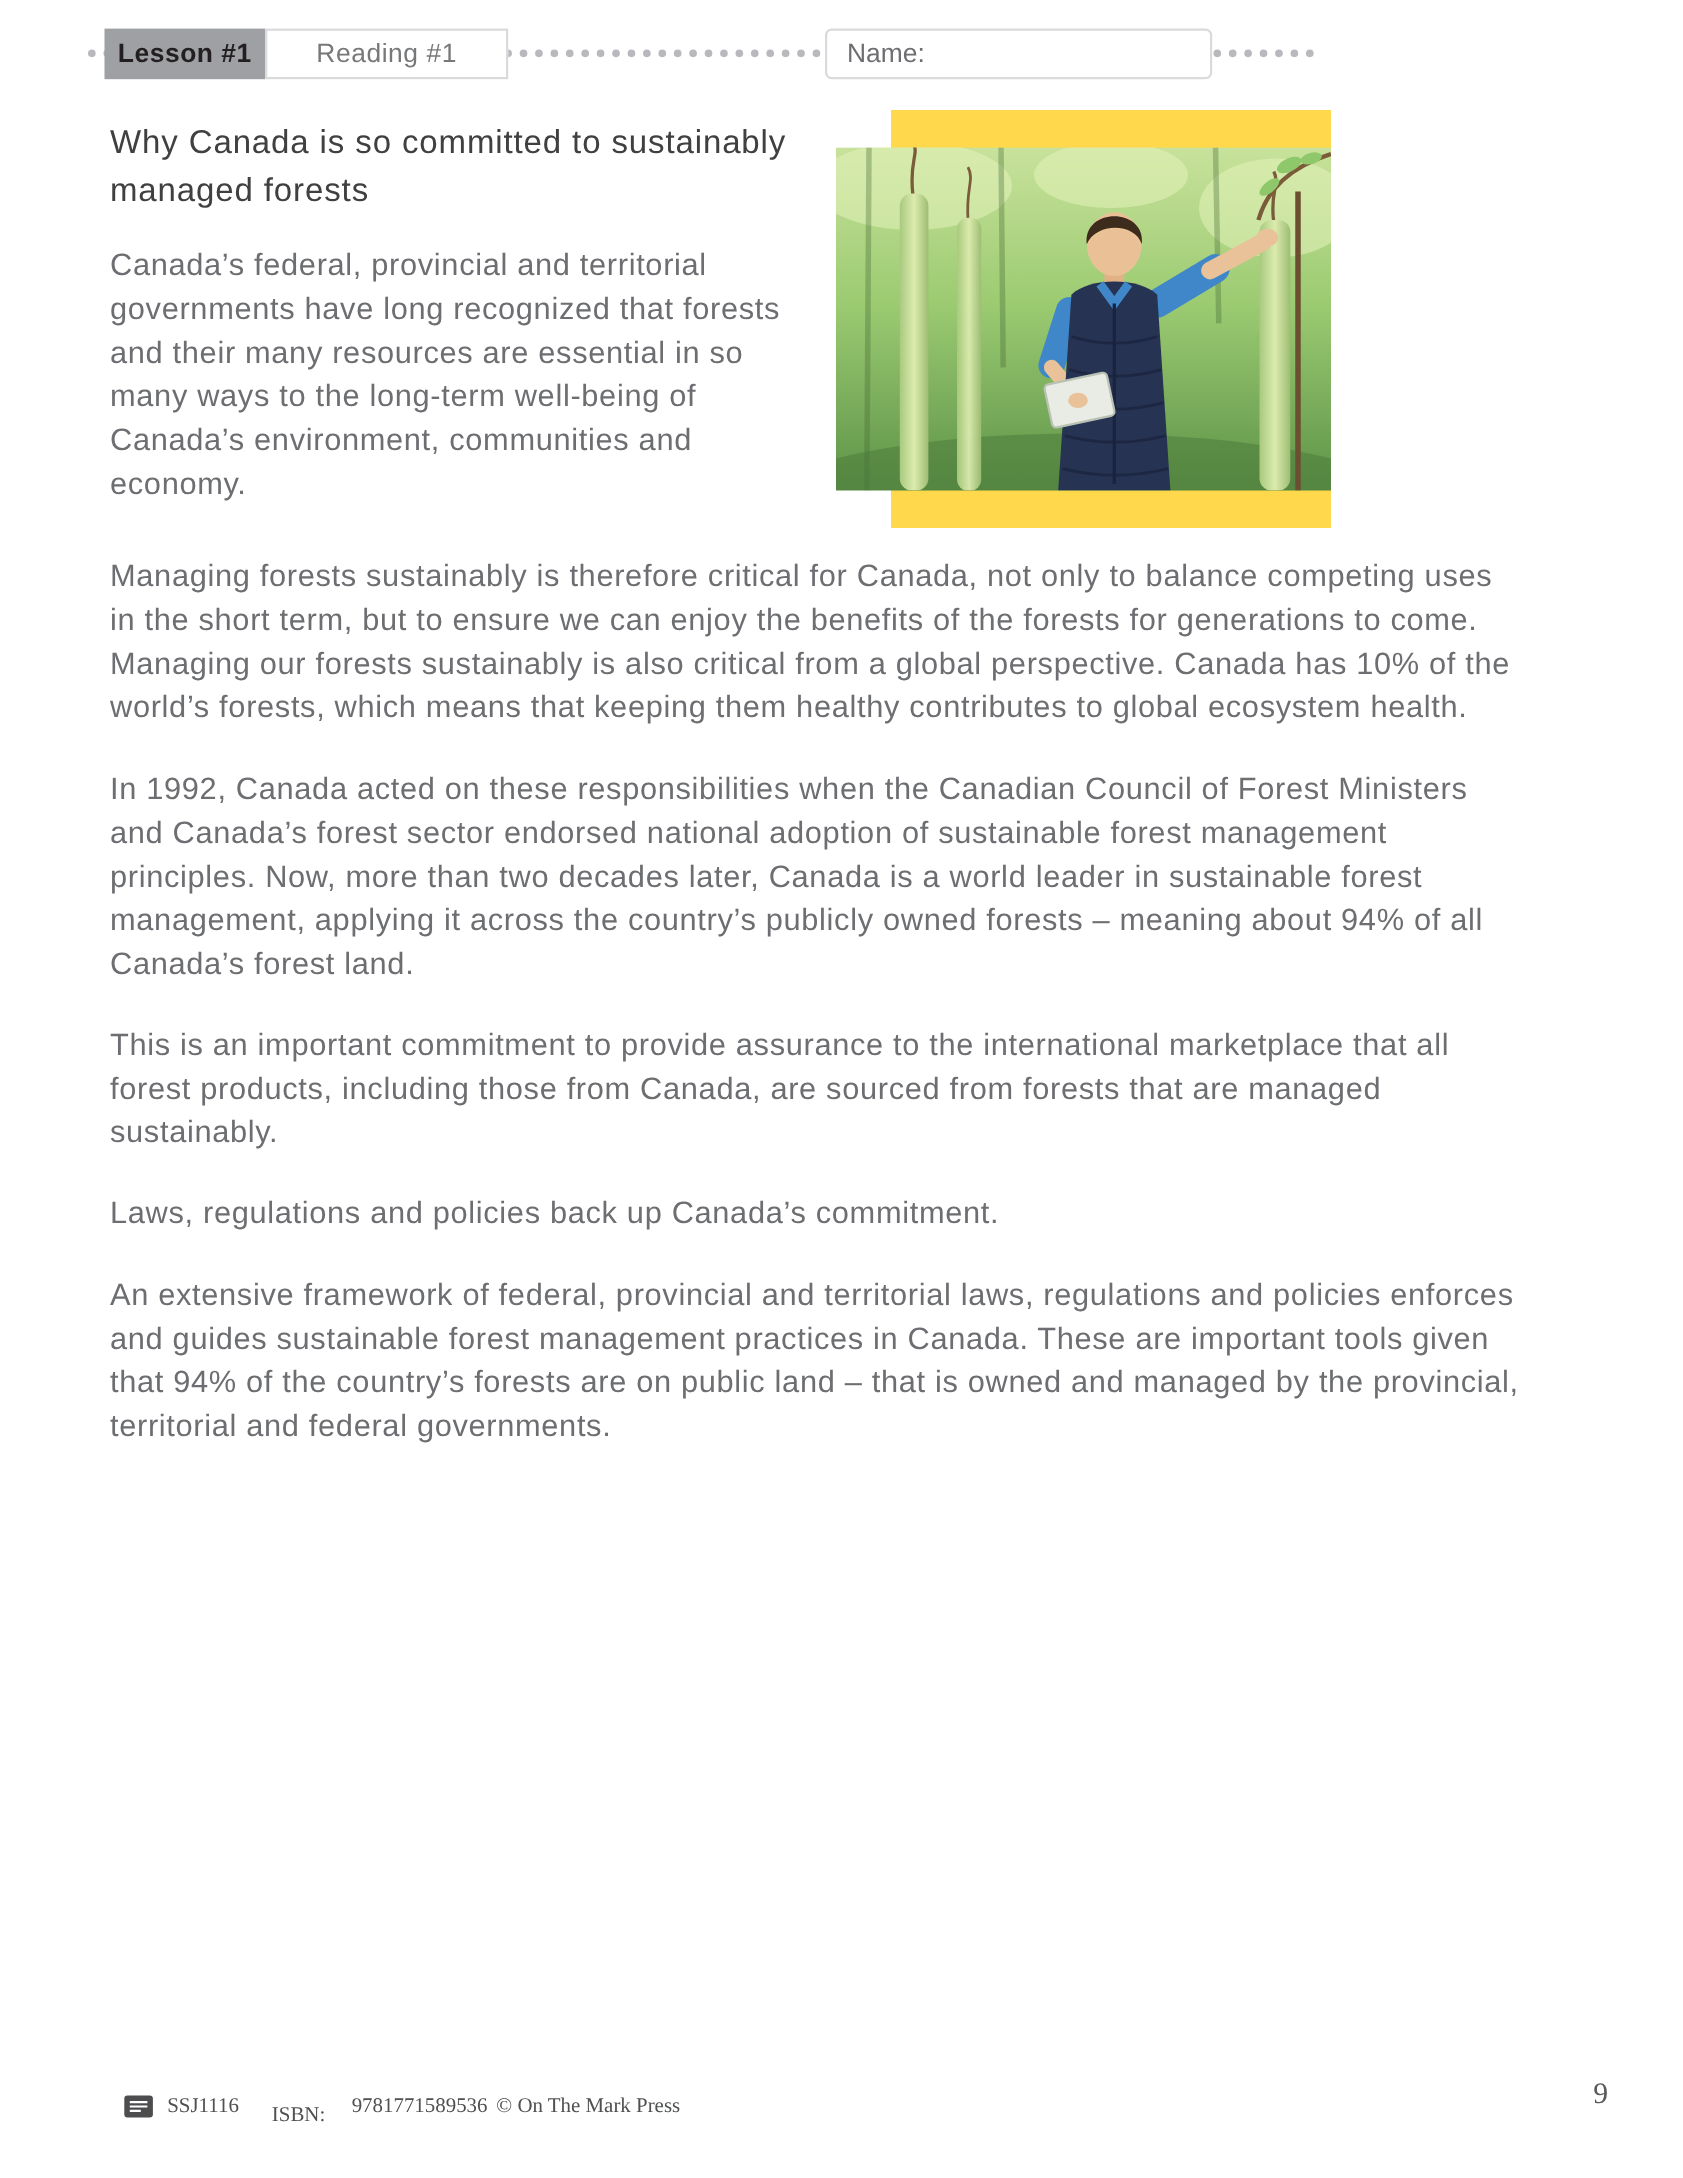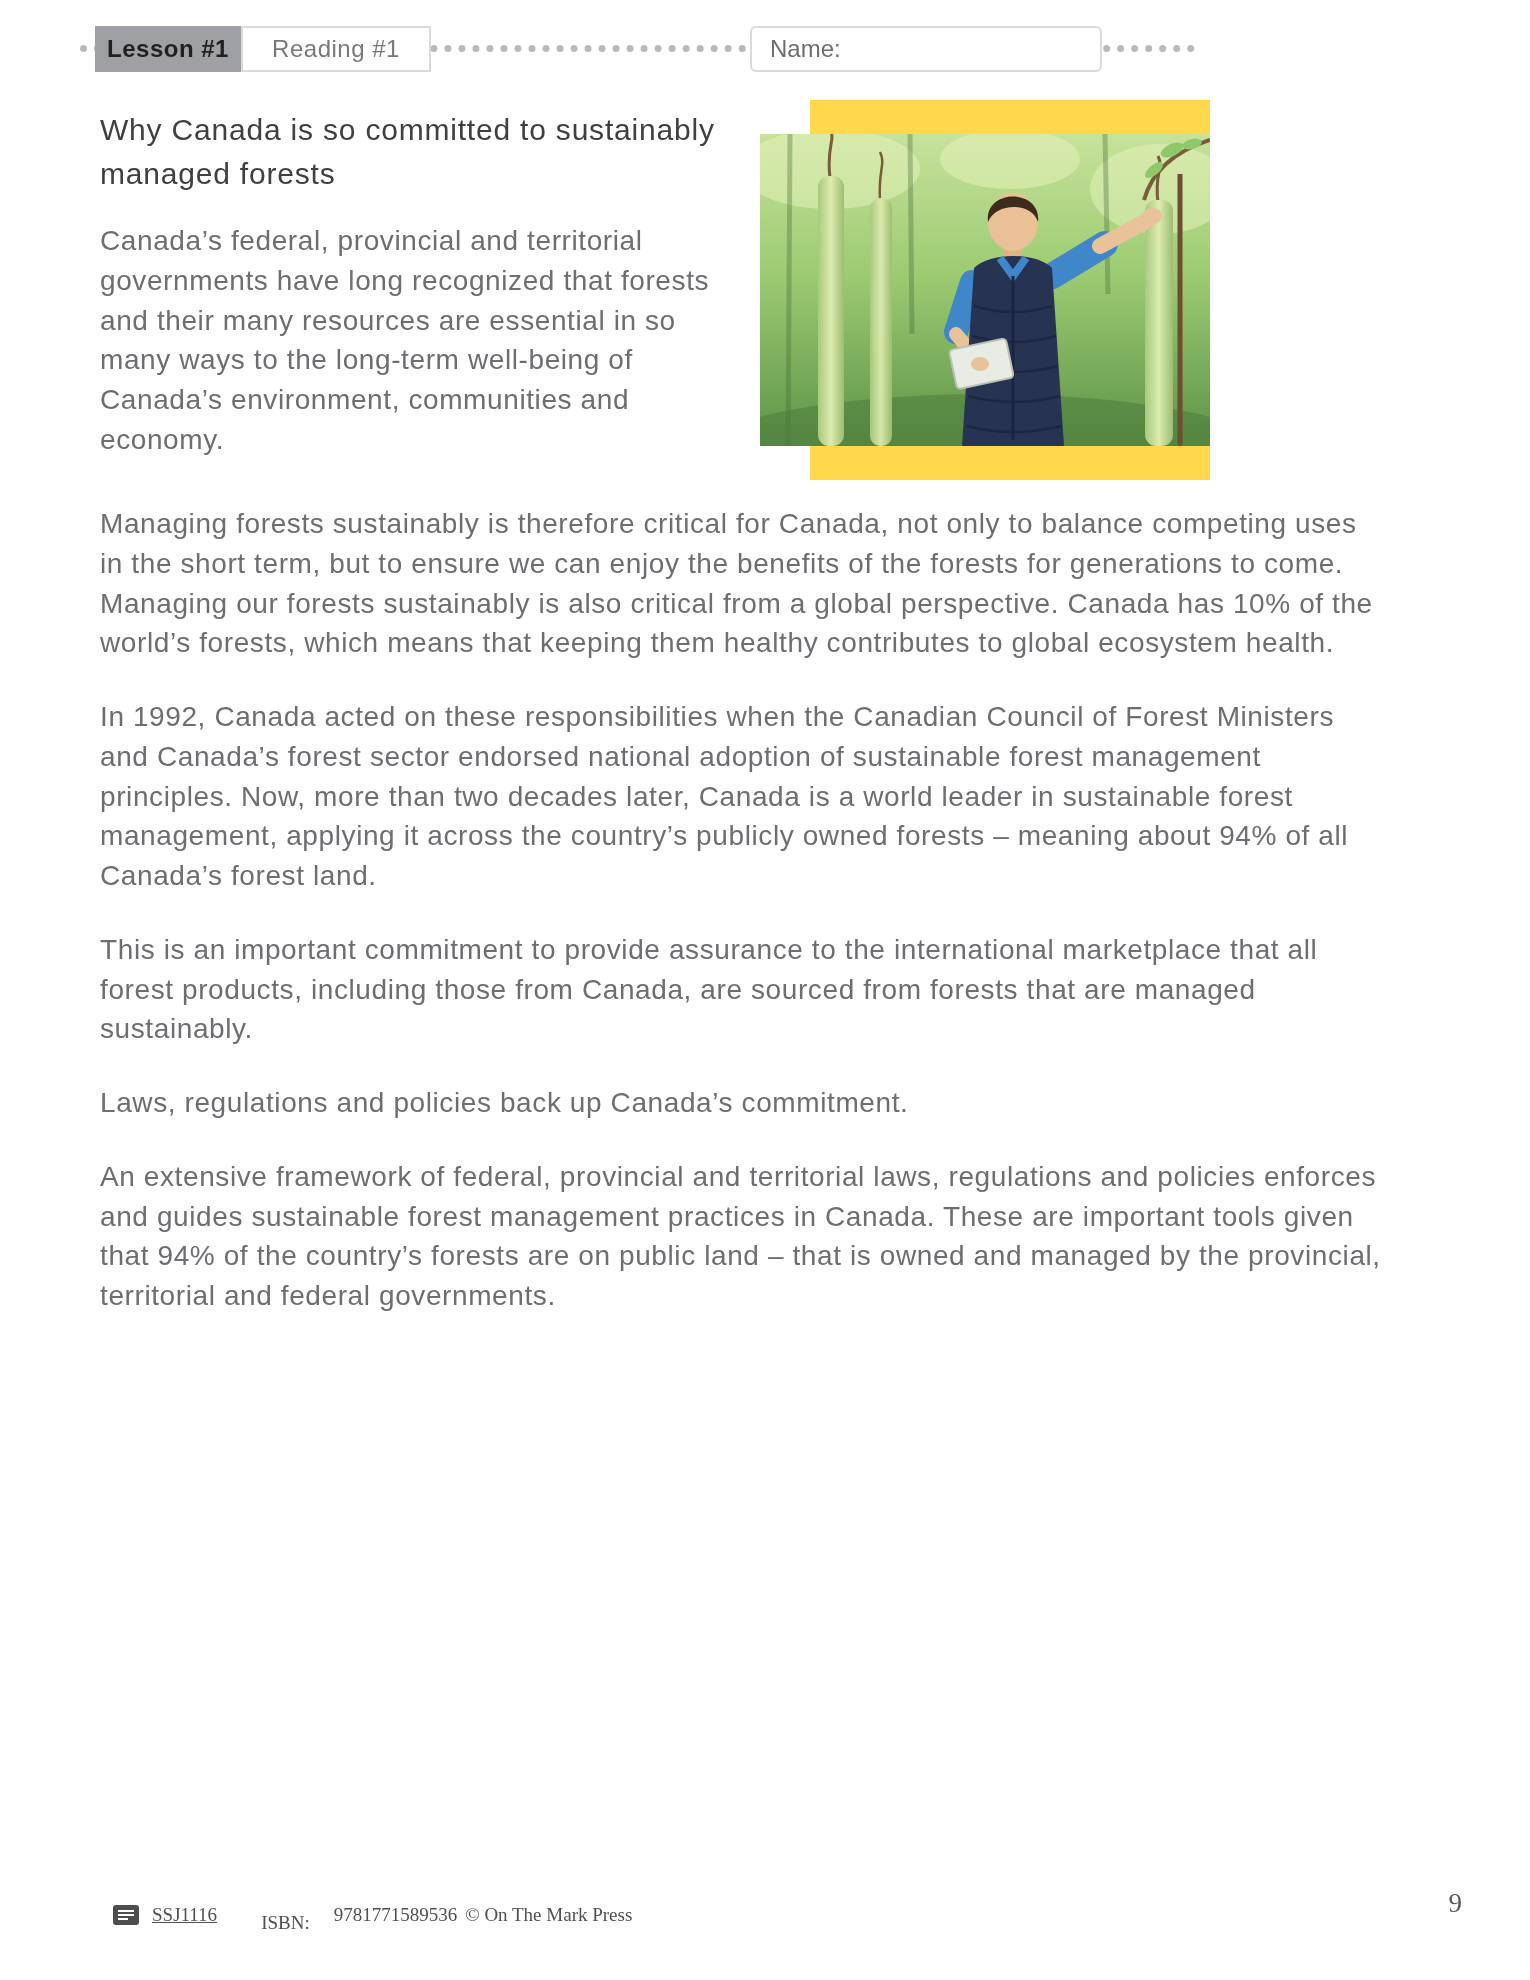--- a/index.html
+++ b/index.html
@@ -14,21 +14,21 @@
 
   
   .tabbar { position:absolute; left:80px; top:26px; width:1115px; height:46px; }
   .dotline { position:absolute; left:0; right:0; top:19px; border-top:7px dotted #b7b9bc; }
   .tab {
     position:absolute; top:0; height:46px;
     display:flex; align-items:center; justify-content:center;
     font-size:24px; letter-spacing:0.5px;
   }
   .tab-lesson { left:15px; width:146px; background:#9ea0a3; color:#231f20; font-weight:700; }
-  .tab-reading { left:161px; width:190px; background:#ffffff; border:2px solid #d9dadb; color:#77787a; }
+  .tab-reading { left:161px; width:221px; background:#ffffff; border:2px solid #d9dadb; color:#77787a; }
   .name-box {
     position:absolute; left:670px; top:0; width:352px; height:46px;
     background:#ffffff; border:2px solid #d9dadb; border-radius:6px;
     display:flex; align-items:center; padding-left:18px;
     font-size:24px; color:#6d6e71;
   }
 
   
   .content { position:absolute; left:100px; top:108px; width:1330px; }
   .top { position:relative; min-height:372px; }
@@ -51,21 +51,21 @@
   }
 
   
   .footer {
     position:absolute; left:112px; top:1896px;
     display:flex; align-items:center;
     font-family:"Liberation Serif", serif;
     color:#4f5052; font-size:19px;
   }
   .footer .logo { margin-right:12px; display:flex; align-items:center; }
-  .footer .code { margin-right:44px;text-decoration:underline; }
+  .footer .code { margin-right:30px; }
   .footer .isbn-label { margin-right:24px;margin-top:16px; }
   .footer .isbn-number { margin-right:8px;text-align:right; }
   .pagenum {
     position:absolute; right:68px; top:1888px;
     font-family:"Liberation Serif", serif;
     font-size:27px; color:#58595b;
   }
 </style>
 </head>
 <body>

